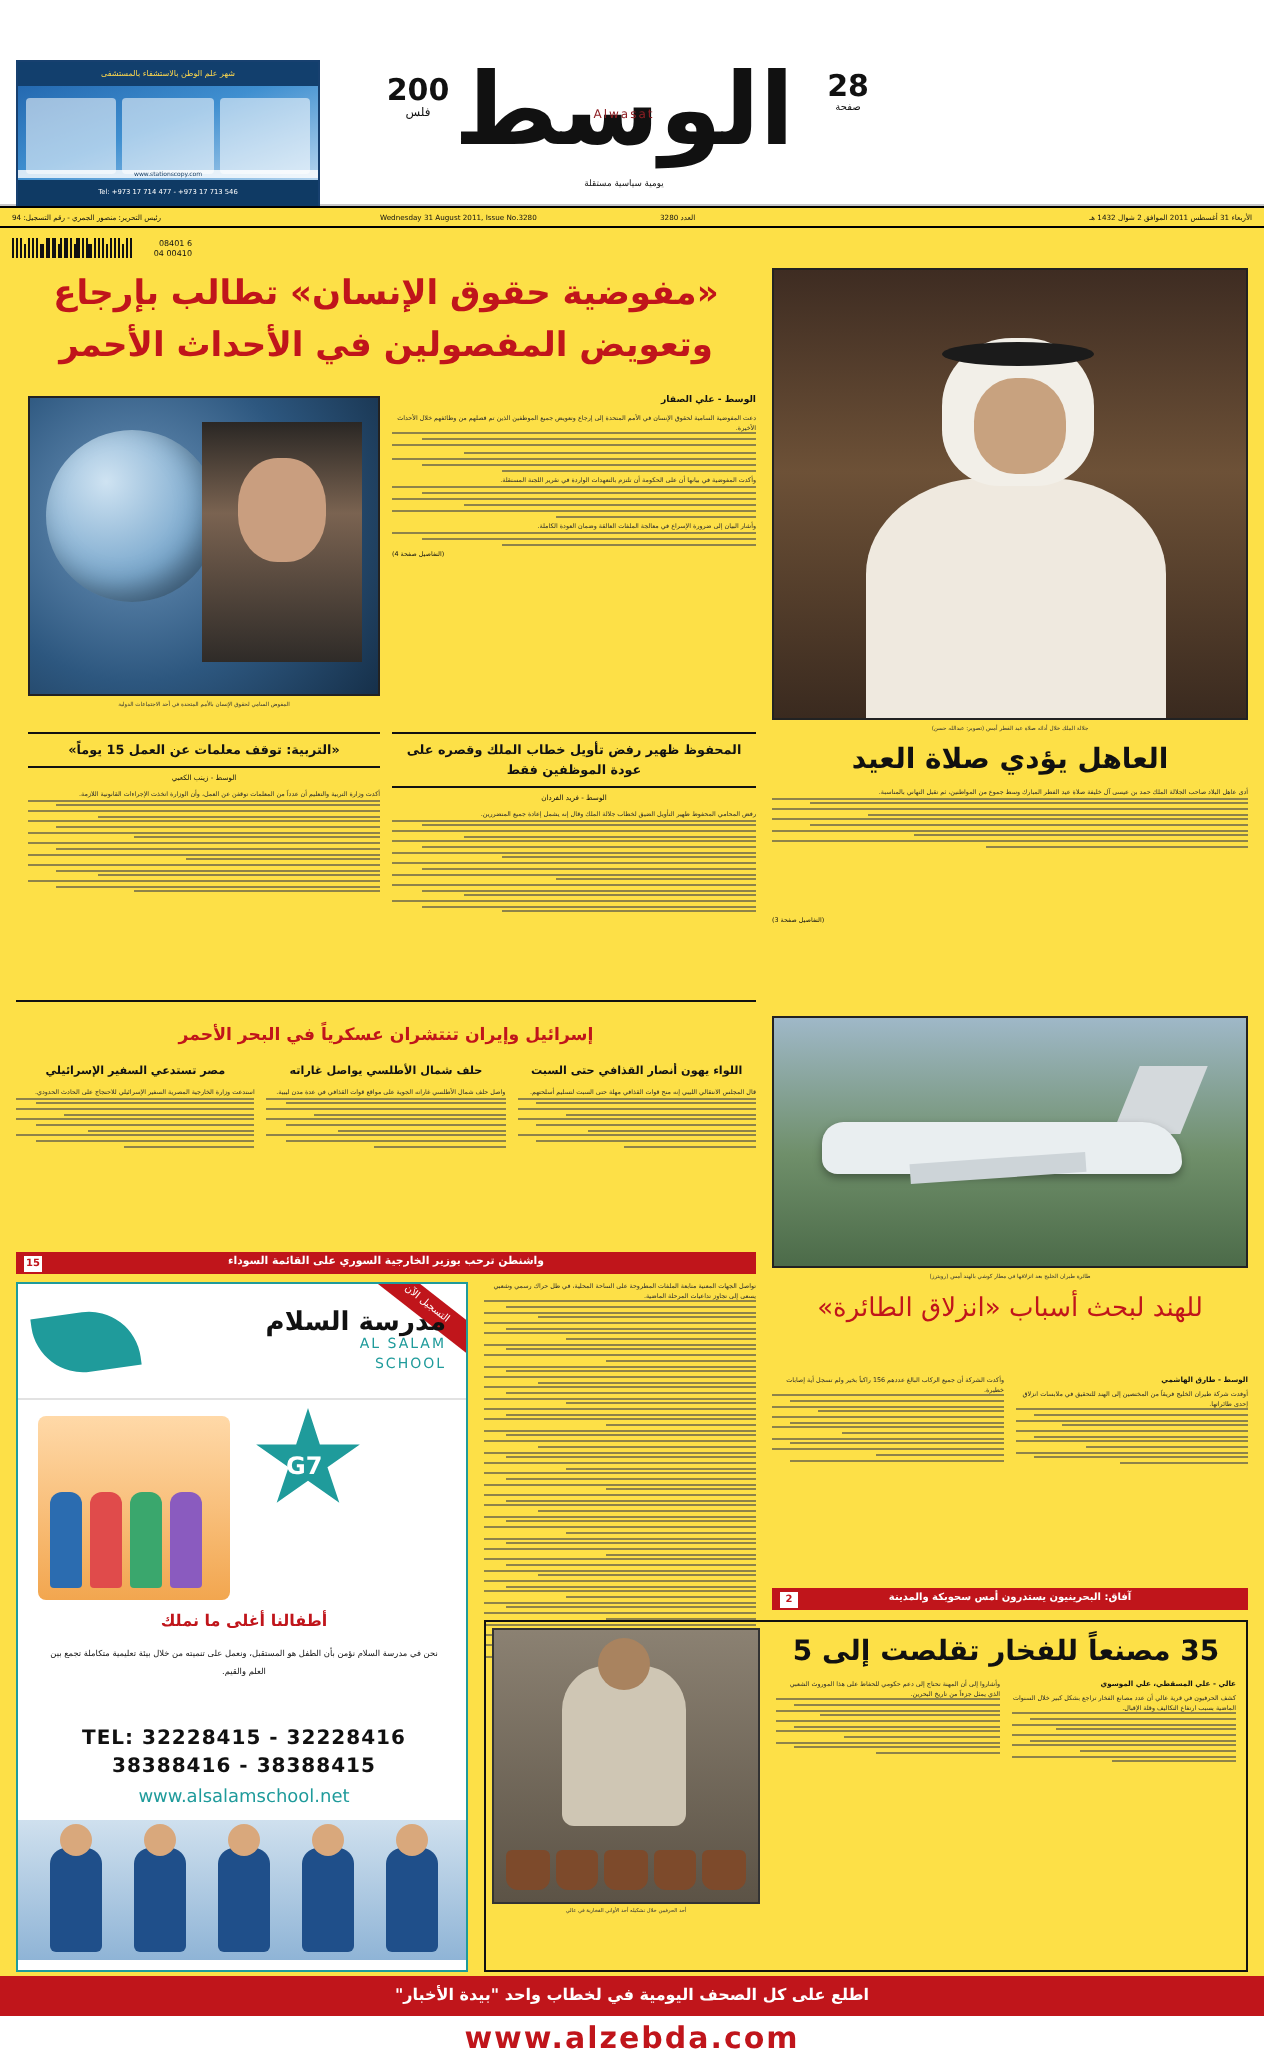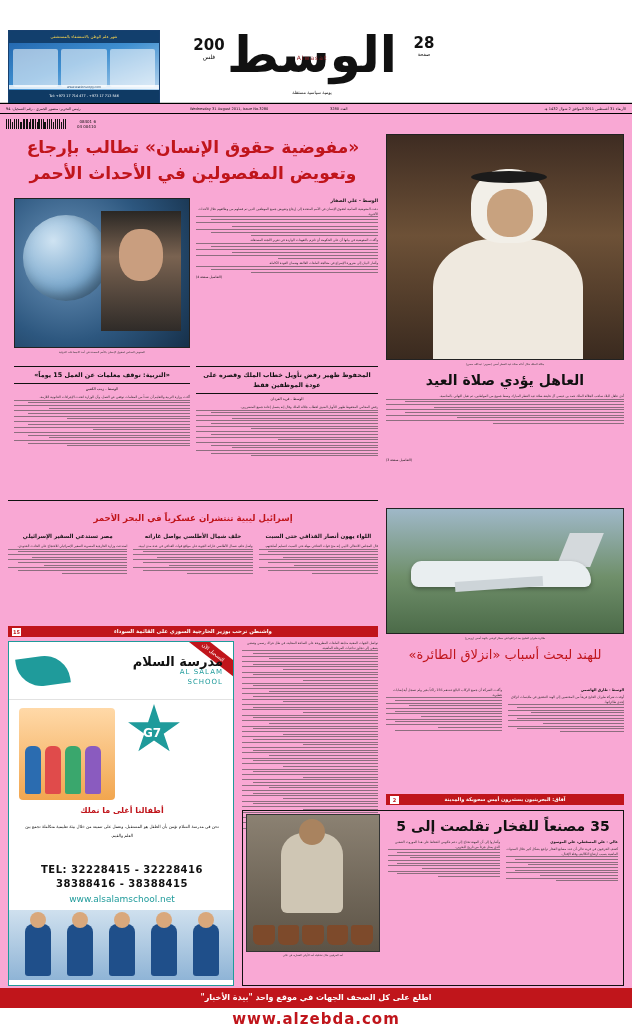--- a/index.html
+++ b/index.html
@@ -5,21 +5,21 @@
   * { box-sizing: border-box; }
   html, body {
     margin: 0; padding: 0;
     background: #b9b9b9;
     font-family: "DejaVu Sans", "Liberation Sans", sans-serif;
   }
   #page {
     position: relative;
     width: 632px;
     height: 1030px;
-    background: #f9a8d4;
+    background: #fde047;
     overflow: hidden;
     margin: 0 auto;
   }
 
   
   .ar { direction: rtl; text-align: right; }
   .tiny { font-size: 3.2px; line-height: 1.45; color: #2b2b2b; }
 
   
   .filler { display: block; }
@@ -677,21 +677,21 @@
         <span class="s80"></span>
         <span class="s100"></span>
       <span class="s92"></span>
         <span class="s70"></span>
     </div>
   </div>
 
   <div class="hrule" style="top:500px; left:8px; width:370px;"></div>
 
   <div id="sec3">
-    <div class="h1">إسرائيل ليبية تنتشران عسكرياً في البحر الأحمر</div>
+    <div class="h1">إسرائيل وإيران تنتشران عسكرياً في البحر الأحمر</div>
   </div>
 
   <div id="sec3-cols">
     <div class="col">
       <div class="ch">اللواء يهون أنصار القذافي حتى السبت</div>
       <div class="tiny ar">قال المجلس الانتقالي الليبي إنه منح قوات القذافي مهلة حتى السبت لتسليم أسلحتهم.</div>
       <div class="filler dense">
         <span class="s100"></span>
           <span class="s92"></span>
           <span class="s100"></span>
@@ -957,19 +957,19 @@
           <span class="s100"></span>
           <span class="s70"></span>
         <span class="s100"></span>
           <span class="s92"></span>
           <span class="s55"></span>
       </div>
     </div>
   </div>
 
   <div id="bottom-red">
-    <span>اطلع على كل الصحف الجهات في موقع واحد "بيدة الأخبار"</span>
+    <span>اطلع على كل الصحف اليومية في لخطاب واحد "بيدة الأخبار"</span>
   </div>
   <div id="bottom-white">
     <span class="u">www.alzebda.com</span>
   </div>
 
 </div>
 
 </body></html>

